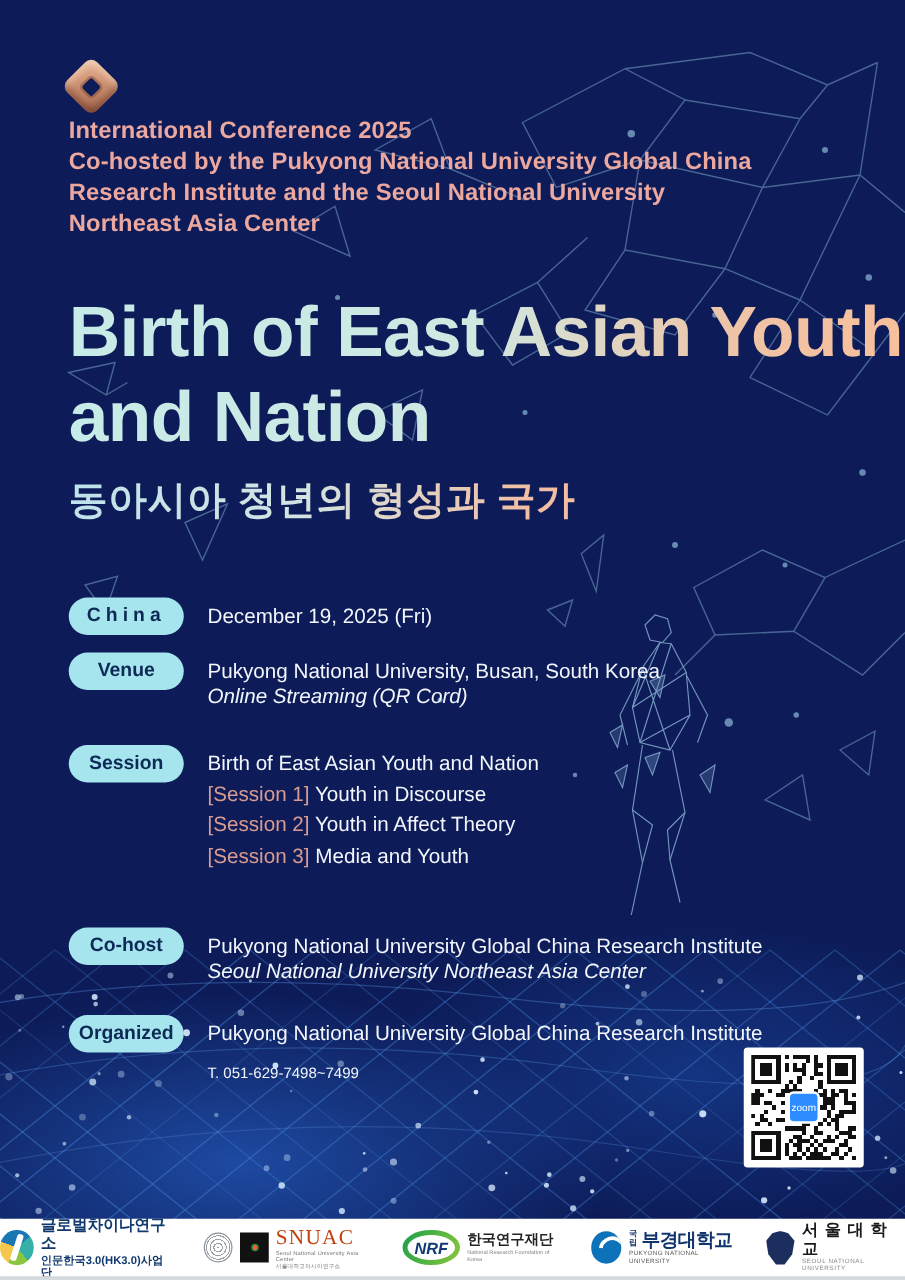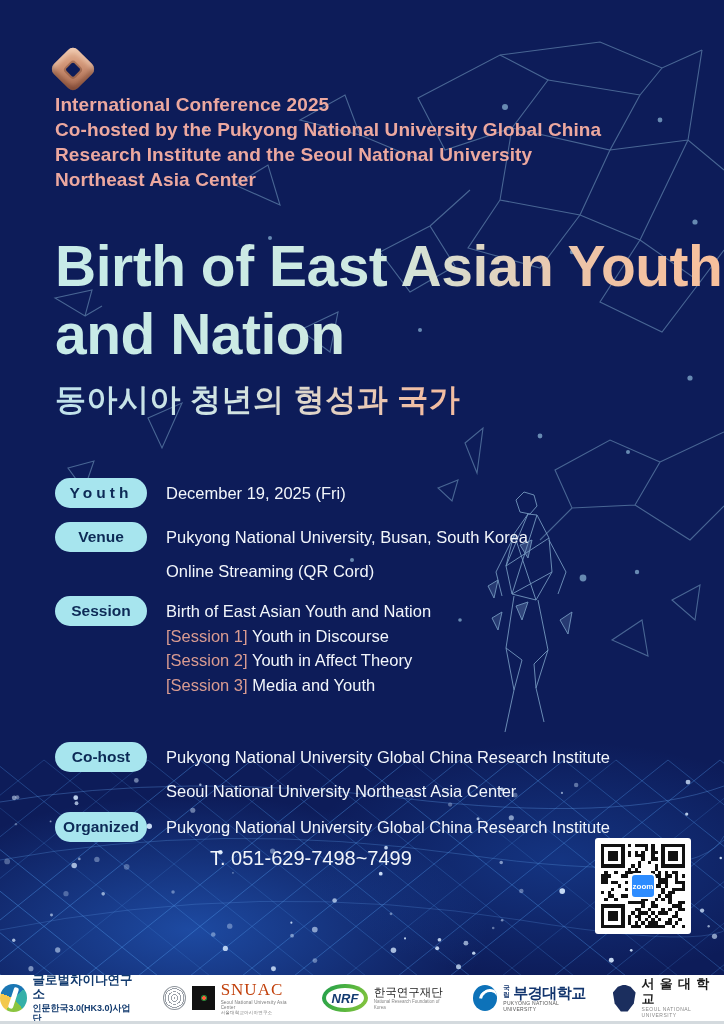--- a/index.html
+++ b/index.html
@@ -41,36 +41,36 @@
     background:linear-gradient(90deg,#bfe2ec 0%,#d2e4e2 45%,#f2bda2 92%);
     -webkit-background-clip:text; background-clip:text; color:transparent;
     display:inline-block;}
 
   .row{position:absolute; left:55px; z-index:2; display:flex; gap:19px; align-items:flex-start;}
   .pill{flex:0 0 92px; height:30px; border-radius:16px; background:#a7e5ee; color:#0d2a56;
     display:flex; align-items:center; justify-content:center;
     font-size:15.5px; font-weight:600;}
   .pill.spaced{letter-spacing:4px;}
   .row-content{display:flex; flex-direction:column; color:#f2f6fb; font-size:16.5px; line-height:20px; padding-top:5px;}
-  .row-content .gap13{margin-top:14px;}
+  .row-content .gap13{font-style:italic;}
   .row-content .gap10{margin-top:11px;}
   .session-lines{gap:0;}
   .session-lines > div{margin-bottom:4.5px;}
   .tag{color:#d99b91;}
   .lang-row{display:flex; align-items:center; gap:7px; color:#a9c8e2; margin-top:2px;}
   .lang-row svg{flex:0 0 auto;}
 
   
   .qr{position:absolute; left:595px; top:838px; width:96px; height:96px; background:#ffffff;
     border-radius:3px; z-index:3; display:flex; align-items:center; justify-content:center;}
   .qr svg{display:block;}
   .qr-badge{position:absolute; left:50%; top:50%; width:26px; height:26px; margin:-13px 0 0 -13px;
     background:#2d8cff; border:2px solid #ffffff; border-radius:5px; box-sizing:border-box;
     display:flex; align-items:center; justify-content:center;
-    color:#ffffff; font-size:8px; font-weight:bold;}
+    color:#ffffff; font-size:8px; font-weight:normal;}
 
   
   .footer{position:absolute; left:0; top:975px; width:724px; height:52px; background:#ffffff; z-index:4;
     display:flex; align-items:center; justify-content:center; gap:24px; padding-bottom:6px; box-sizing:border-box;}
   .footer-edge{position:absolute; left:0; bottom:0; width:100%; height:6px; background:#d4dade;}
   .lg{display:flex; align-items:center; gap:6px;}
   .lg-text{display:flex; flex-direction:column; line-height:1.15;}
 
   .gci-icon{width:28px; height:28px; border-radius:50%;
     background:conic-gradient(from 210deg, #f3c84d 0 80deg, #1b77b4 80deg 200deg, #35b0a8 200deg 290deg, #8bc540 290deg 360deg);
@@ -87,21 +87,21 @@
     background:radial-gradient(circle,#ff5a3c 0 40%, #2e8b3a 40% 100%);}
   .snuac-name{font-family:"Liberation Serif", serif; font-size:17px; letter-spacing:1px; color:#c2410c;}
   .snuac-sub{font-size:4.5px; color:#777; letter-spacing:0.2px;}
 
   .nrf-icon{width:48px; height:28px; border-radius:50%;
     background:linear-gradient(115deg,#1f9e4c 0%,#57b63f 55%,#8dc63f 100%);
     position:relative; display:flex; align-items:center; justify-content:center;}
   .nrf-icon:before{content:""; position:absolute; left:4px; top:4px; right:4px; bottom:4px;
     background:#ffffff; border-radius:50%;}
   .nrf-icon span{position:relative; font-size:13px; font-weight:800; color:#123a70; font-style:italic;}
-  .nrf-kr{font-size:11.5px; font-weight:400; color:#222222;}
+  .nrf-kr{font-size:11.5px; font-weight:700; color:#222222;}
   .nrf-sub{font-size:4.5px; color:#888;}
 
   .pknu-icon{width:26px; height:26px; border-radius:50%; background:#0d72b9; position:relative; overflow:hidden;}
   .pknu-icon:after{content:""; position:absolute; left:6px; top:4px; width:16px; height:16px; border-radius:50%;
     border:3px solid #ffffff; border-left-color:transparent; border-bottom-color:transparent; transform:rotate(-35deg);}
   .pknu-line{display:flex; align-items:center; gap:2px;}
   .pknu-prefix{font-size:6.5px; font-weight:700; color:#12356e; width:8px; line-height:1.05; word-break:break-all;}
   .pknu-name{font-size:15px; font-weight:800; color:#12356e; letter-spacing:-0.5px;}
   .pknu-sub{font-size:5px; color:#555; letter-spacing:0.3px;}
 
@@ -328,21 +328,21 @@
   <div class="title-block">
     <div>
       <span class="title-en"><span>Birth of East Asian Youth</span><br><span>and Nation</span></span>
     </div>
     <div>
       <span class="title-kr">동아시아 청년의 형성과 국가</span>
     </div>
   </div>
 
   <div class="row" style="top:478px;">
-    <div class="pill spaced">Youth</div>
+    <div class="pill spaced">China</div>
     <div class="row-content">
       <div>December 19, 2025 (Fri)</div>
     </div>
   </div>
 
   <div class="row" style="top:522px;">
     <div class="pill">Venue</div>
     <div class="row-content">
       <div>Pukyong National University, Busan, South Korea</div>
       <div class="gap13">Online Streaming (QR Cord)</div>
@@ -373,21 +373,21 @@
     <div class="row-content">
       <div>Pukyong National University Global China Research Institute</div>
       <div class="gap13">Seoul National University Northeast Asia Center</div>
     </div>
   </div>
 
   <div class="row" style="top:812px;">
     <div class="pill">Organized</div>
     <div class="row-content">
       <div>Pukyong National University Global China Research Institute</div>
-      <div class="gap10" style="font-size:20px;margin-left:44px;">T. 051-629-7498~7499</div>
+      <div class="gap10" style="font-size:12px;">T. 051-629-7498~7499</div>
     </div>
   </div>
 
   <div class="qr">
     <svg id="qr-modules" width="84" height="84" viewBox="0 0 25 25" shape-rendering="crispEdges" aria-hidden="true">
         <rect x="0" y="0" width="7" height="7" fill="#111"></rect>
         <rect x="1" y="1" width="5" height="5" fill="#fff"></rect>
         <rect x="2" y="2" width="3" height="3" fill="#111"></rect>
         <rect x="18" y="0" width="7" height="7" fill="#111"></rect>
         <rect x="19" y="1" width="5" height="5" fill="#fff"></rect>

